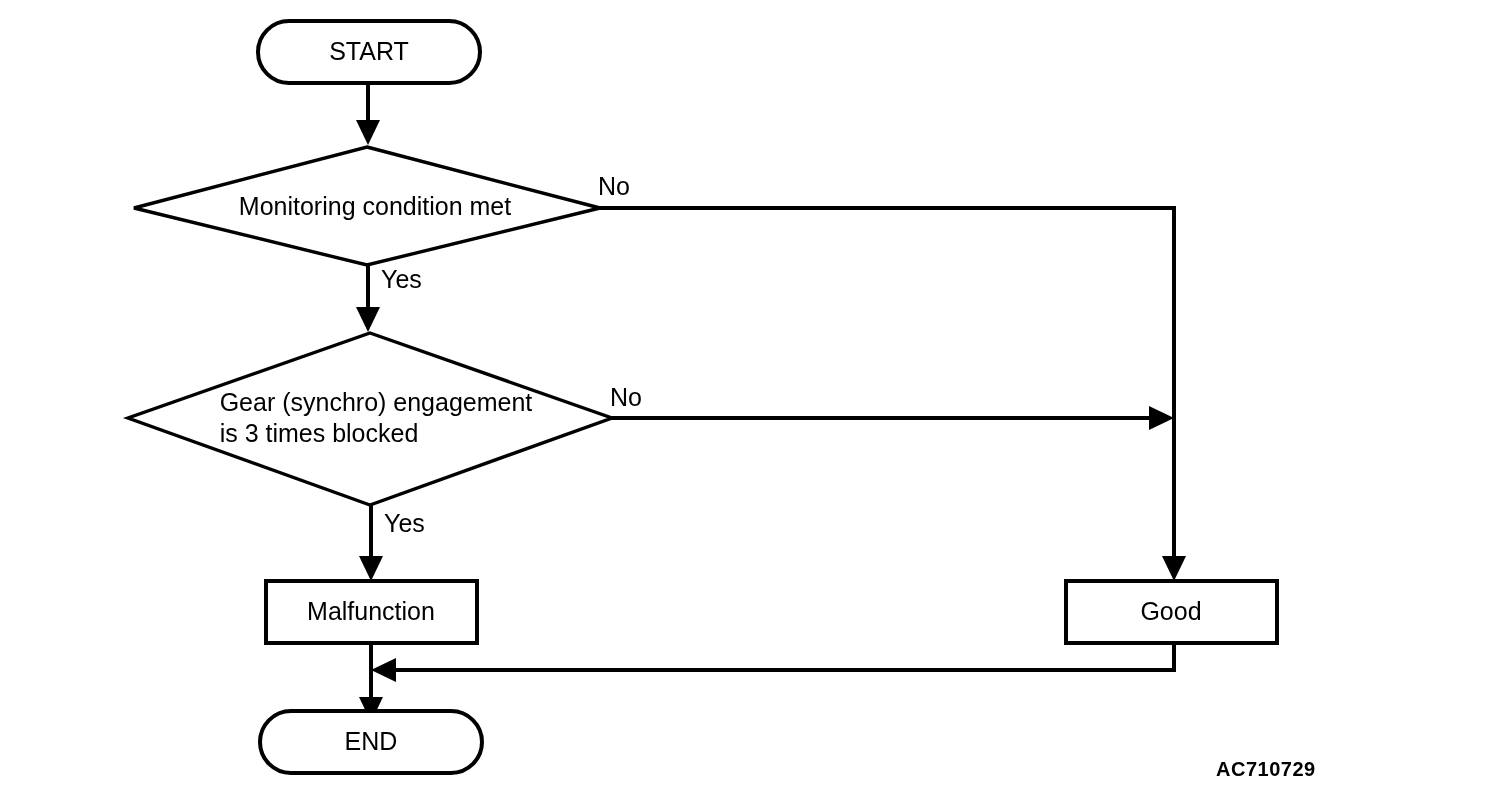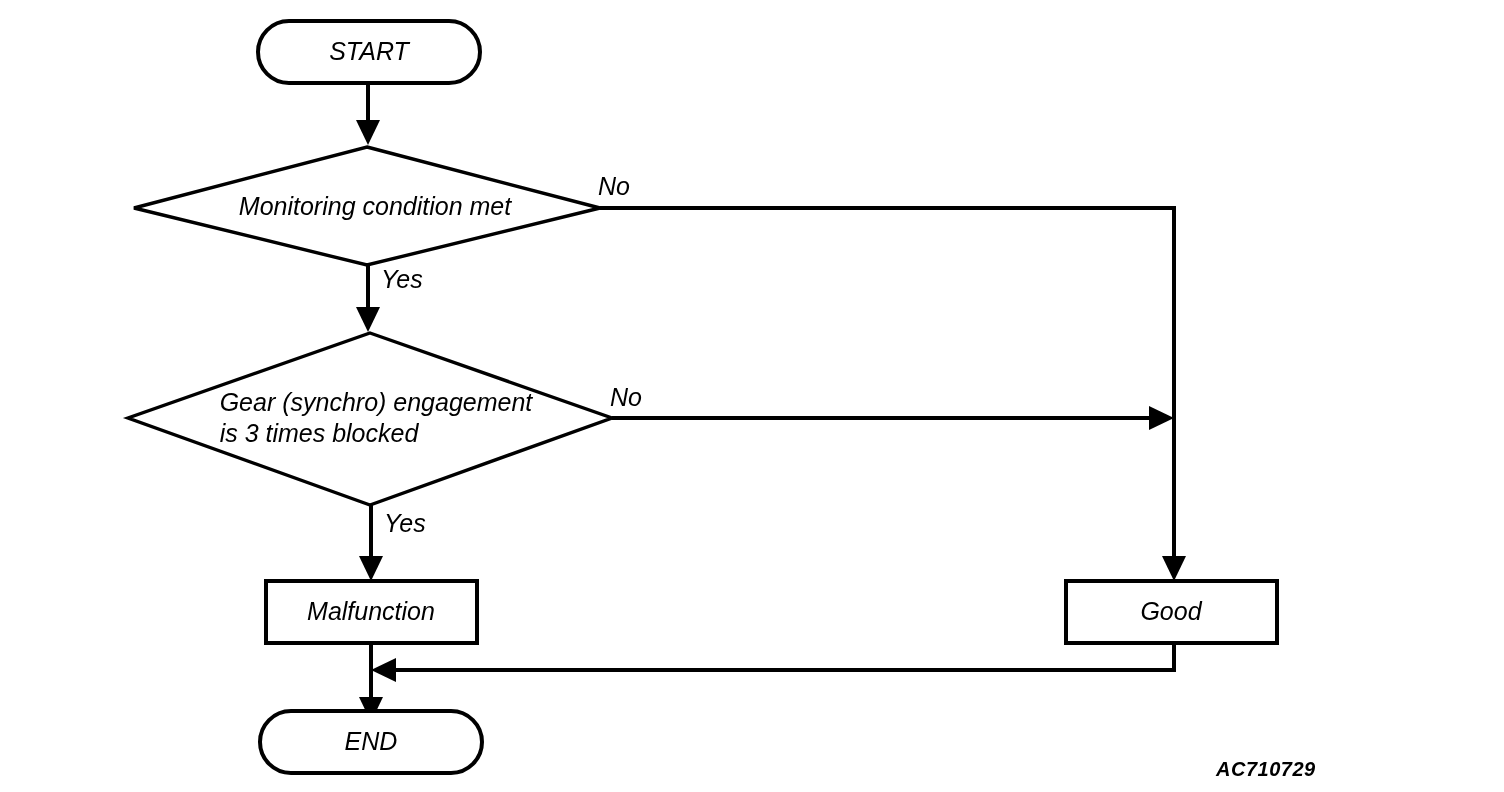--- a/index.html
+++ b/index.html
@@ -10,21 +10,20 @@
   }
   body {
     font-family: "Liberation Sans", sans-serif;
   }
   #diagram-root {
     position: relative;
     width: 1504px;
     height: 792px;
     background: #ffffff;
     overflow: hidden;
-    font-style: italic;
   }
   svg.flow-canvas {
     position: absolute;
     left: 0;
     top: 0;
     width: 1504px;
     height: 792px;
     display: block;
   }
   .shape-outline {

